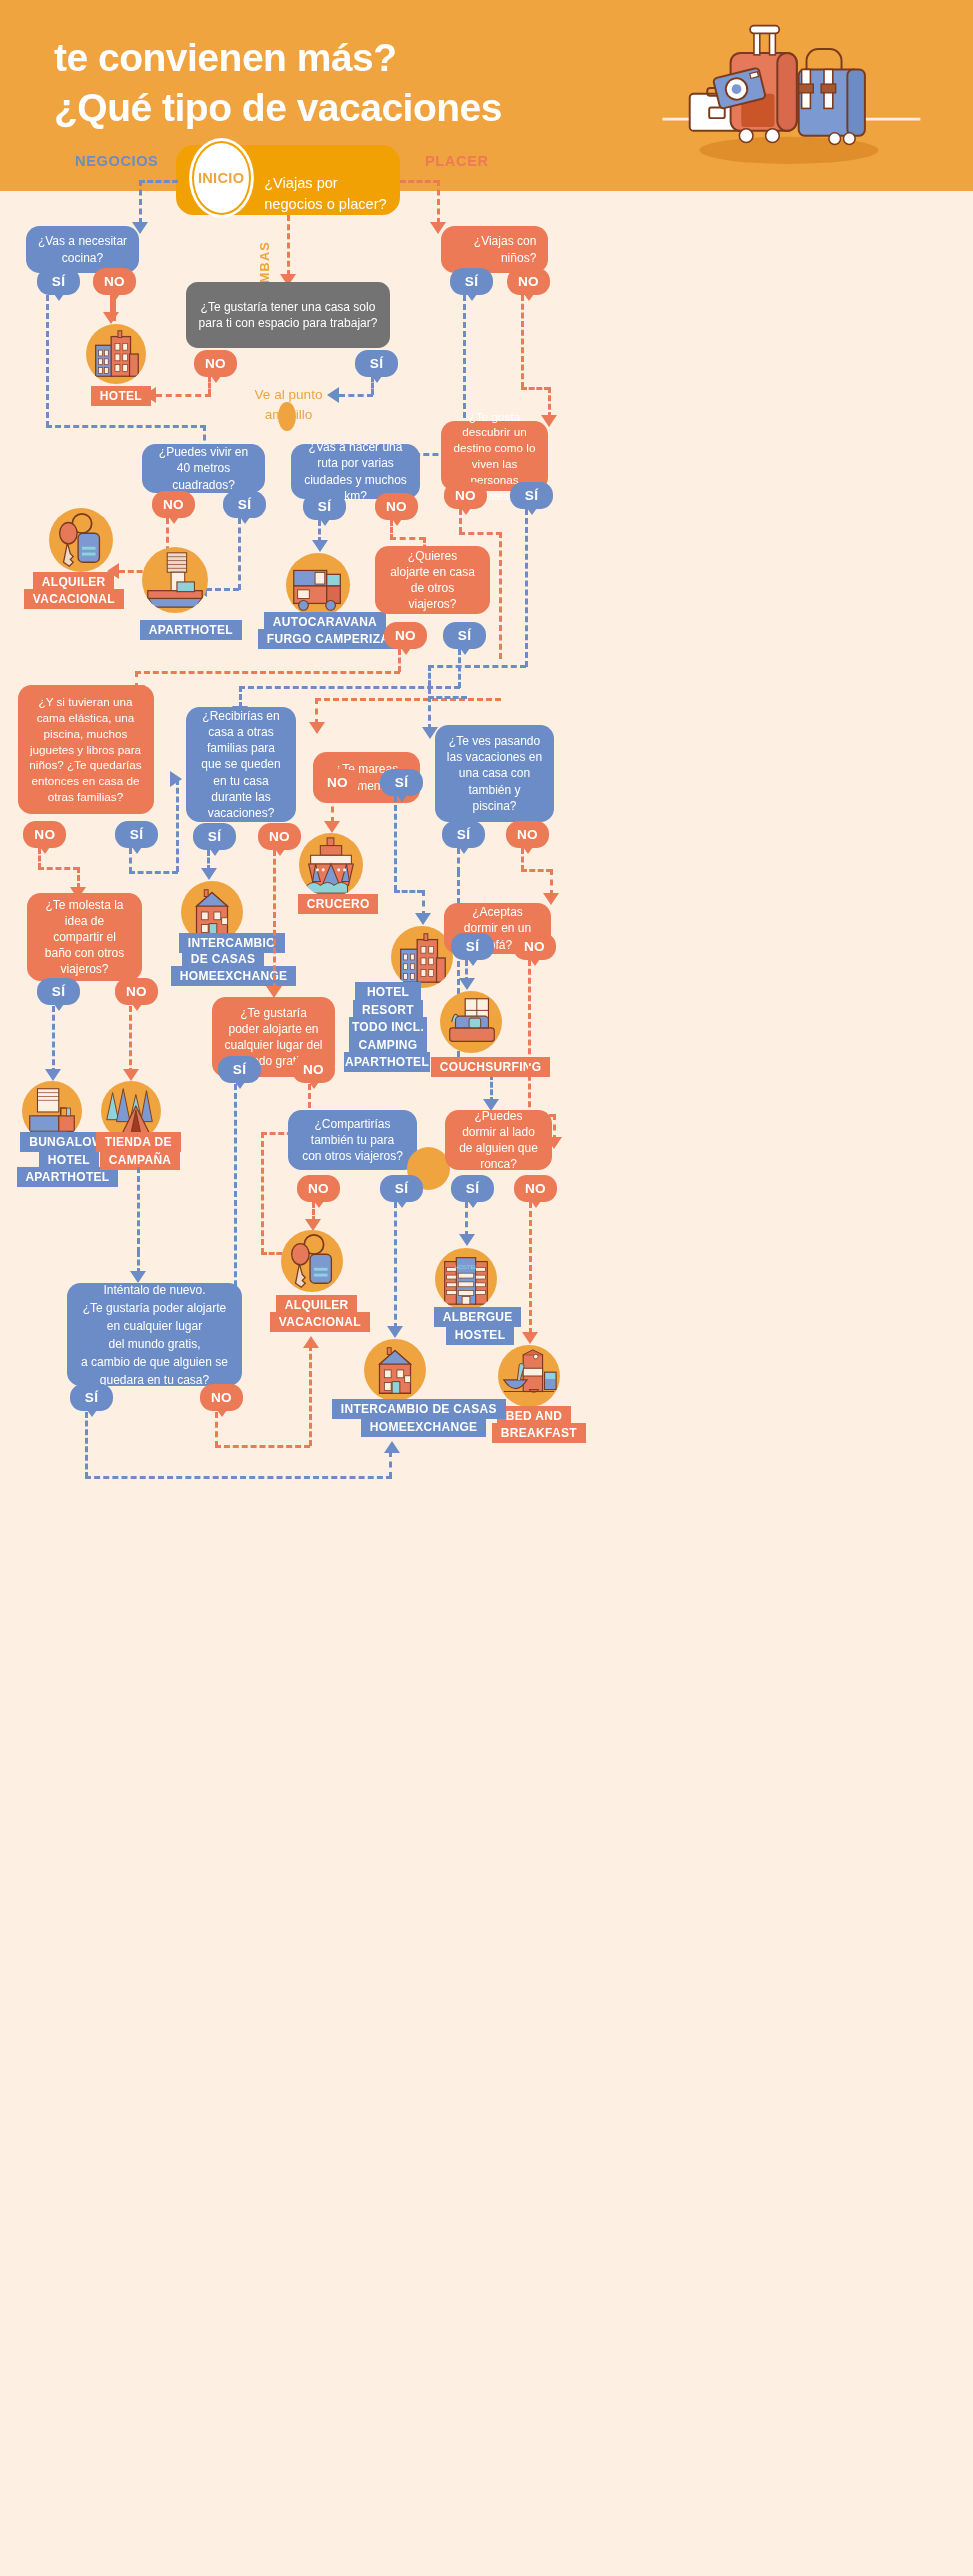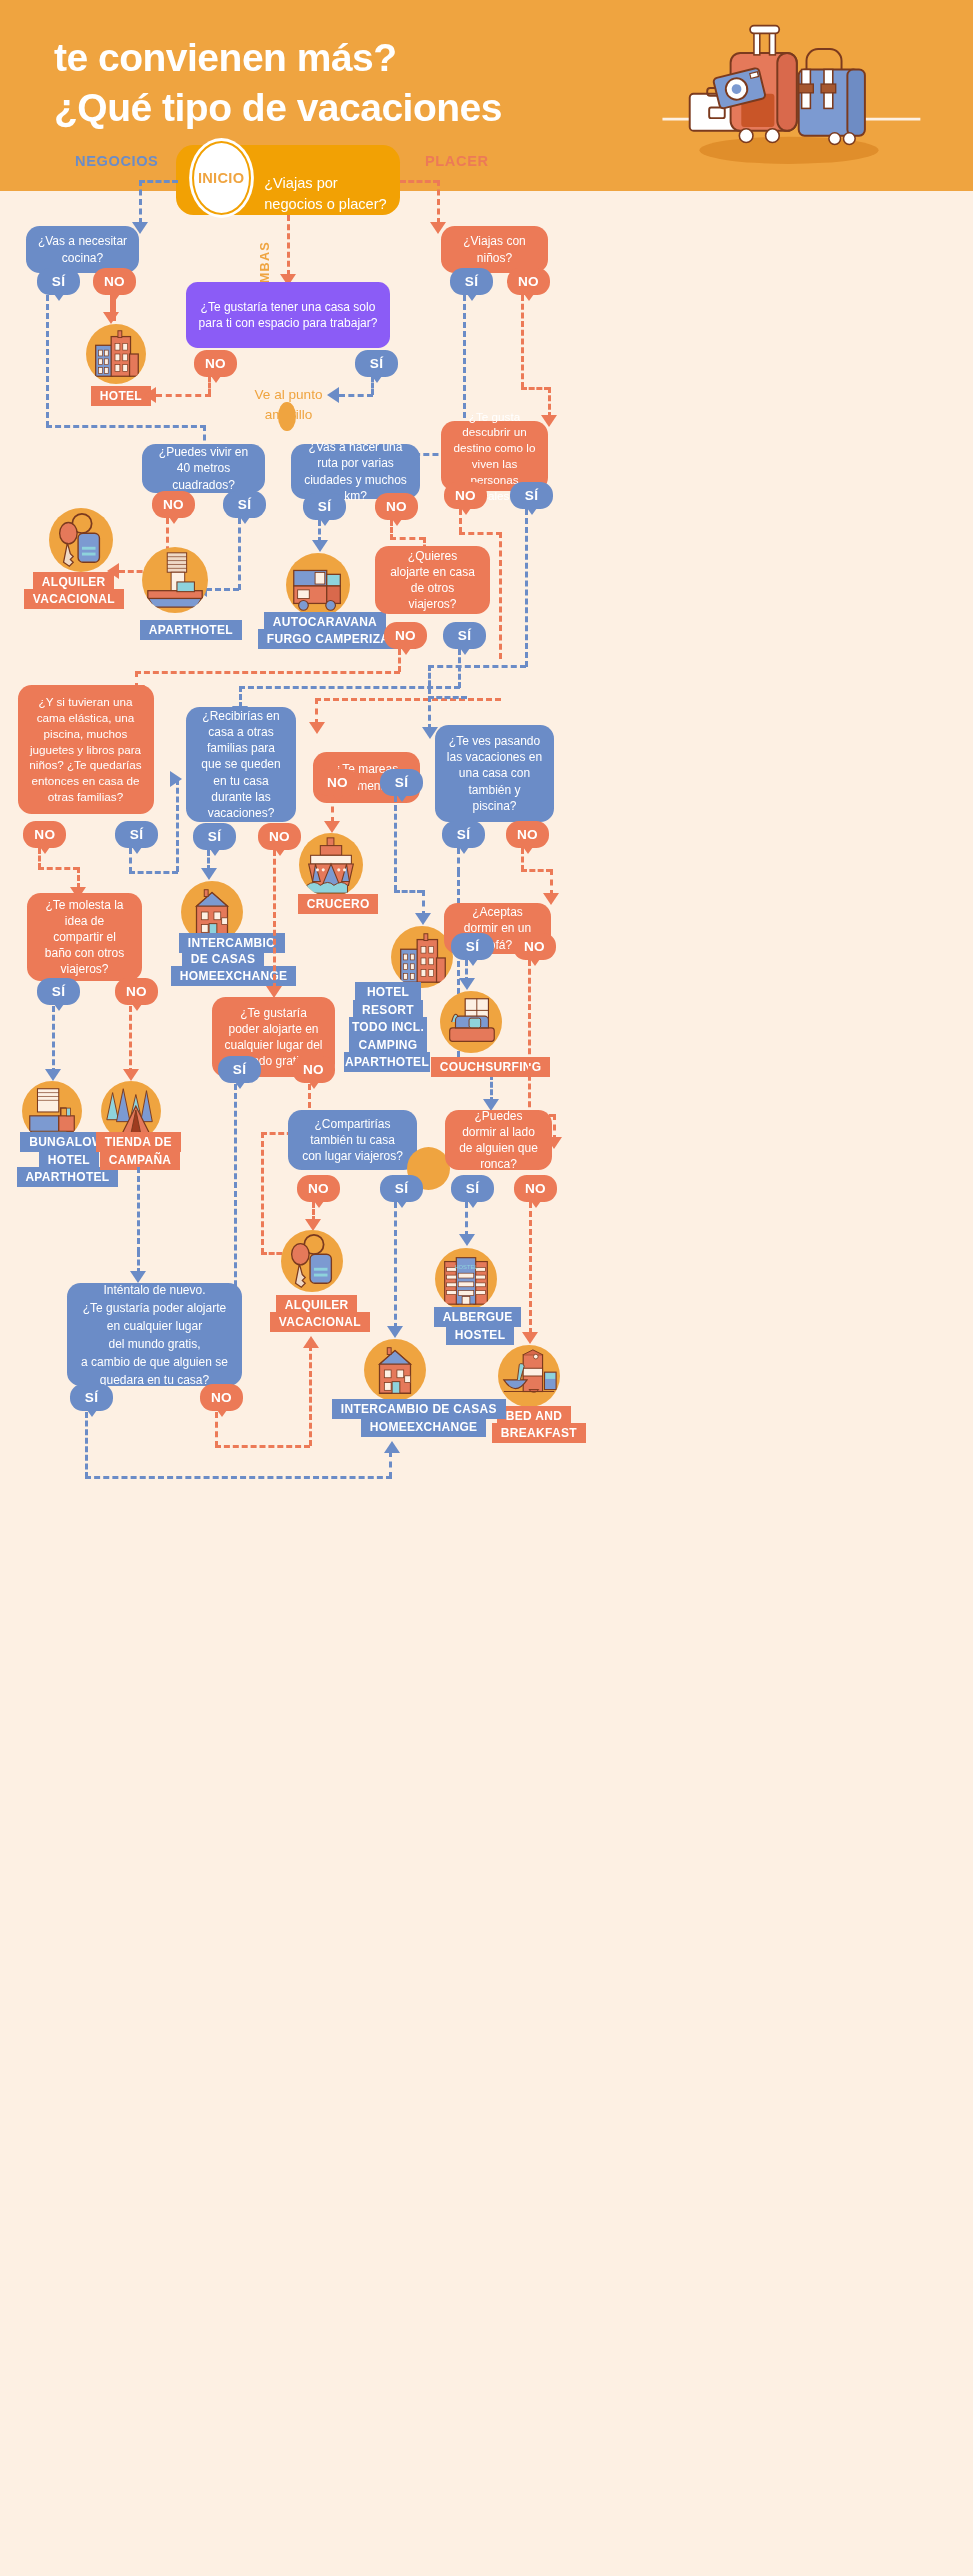--- a/index.html
+++ b/index.html
@@ -27,21 +27,21 @@
   
   .node{
     position:absolute;box-sizing:border-box;
     border-radius:13.6px;color:#fff;
     display:flex;align-items:center;justify-content:center;
     text-align:center;line-height:1.35;
     padding:9.7px 11.7px;
   }
   .q-blue{background:#6B8CC7;}
   .q-orange{background:#EC7A57;}
-  .q-yellow{background:#8b5cf6;}
+  .q-yellow{background:#737373;}
 
   
   .start{
     position:absolute;background:#F2A104;border-radius:17.5px;
     display:flex;align-items:flex-end;
   }
   .start .circle{
     width:55px;height:70px;border-radius:50%;
     background:#fff;border:2.9px solid #F2A104;
     box-shadow:0 0 0 2.9px #fff;
@@ -198,21 +198,21 @@
   <div class="ln lnv c-orange" style="left:437px;top:180px;height:44px;"></div>
   <div class="arw arw-down o" style="left:430px;top:222px;"></div>
 
   <div class="ln lnv c-orange" style="left:287px;top:215px;height:61px;"></div>
   <div class="arw arw-down o" style="left:280px;top:274px;"></div>
 
   <div class="node q-blue" style="left:26px;top:226px;width:113px;height:47px;font-size:12px;">¿Vas a necesitar cocina?</div>
   <div class="pill blue" style="left:37px;top:268px;">SÍ</div>
   <div class="pill orange" style="left:93px;top:268px;">NO</div>
 
-  <div class="node q-orange" style="left:441px;top:226px;width:107px;height:47px;font-size:12px;">¿Viajas con niños?</div>
+  <div class="node q-orange" style="left:441px;top:226px;width:107px;height:47px;font-size:12px;text-align:right;">¿Viajas con niños?</div>
   <div class="pill blue" style="left:450px;top:268px;">SÍ</div>
   <div class="pill orange" style="left:507px;top:268px;">NO</div>
 
   <div class="node q-yellow" style="left:186px;top:282px;width:204px;height:66px;font-size:12px;border-radius:11.7px;">¿Te gustaría tener una casa solo para ti con espacio para trabajar?</div>
 
   <div class="ln lnv c-orange solid" style="left:110px;top:295px;height:19.5px;"></div>
   <div class="arw arw-down o" style="left:103px;top:312px;"></div>
   <div class="badge" style="left:86px;top:324px;width:60px;height:60px;">
     <svg viewBox="0 0 62 62">
       <rect x="10" y="22" width="17" height="32" fill="#7C9AD1" stroke="#7B3A1E" stroke-width="1.3"></rect>
@@ -558,21 +558,21 @@
   <div class="pill orange" style="left:292px;top:1056px;">NO</div>
 
   <div class="ln lnv c-blue" style="left:234px;top:1084px;height:220px;"></div>
 
   <div class="ln lnv c-orange" style="left:308px;top:1084px;height:51px;"></div>
   <div class="ln lnh c-orange" style="left:261px;top:1132px;width:49px;"></div>
   <div class="ln lnv c-orange" style="left:261px;top:1132px;height:122px;"></div>
   <div class="ln lnh c-orange" style="left:261px;top:1252px;width:29px;"></div>
   <div class="arw arw-right o" style="left:286px;top:1245px;"></div>
 
-  <div class="node q-blue" style="left:288px;top:1110px;width:129px;height:60px;font-size:12px;">¿Compartirías también tu casa con lugar viajeros?</div>
+  <div class="node q-blue" style="left:288px;top:1110px;width:129px;height:60px;font-size:12px;">¿Compartirías también tu para con otros viajeros?</div>
   <div class="dot2" style="left:407px;top:1147px;"></div>
   <div class="pill orange" style="left:297px;top:1175px;">NO</div>
   <div class="pill blue" style="left:380px;top:1175px;">SÍ</div>
 
   <div class="node q-orange" style="left:445px;top:1110px;width:107px;height:60px;font-size:12px;">¿Puedes dormir al lado de alguien que ronca?</div>
   <div class="pill blue" style="left:451px;top:1175px;">SÍ</div>
   <div class="pill orange" style="left:514px;top:1175px;">NO</div>
 
   <div class="ln lnv c-orange" style="left:312px;top:1202px;height:19.5px;"></div>
   <div class="arw arw-down o" style="left:305px;top:1219px;"></div>

